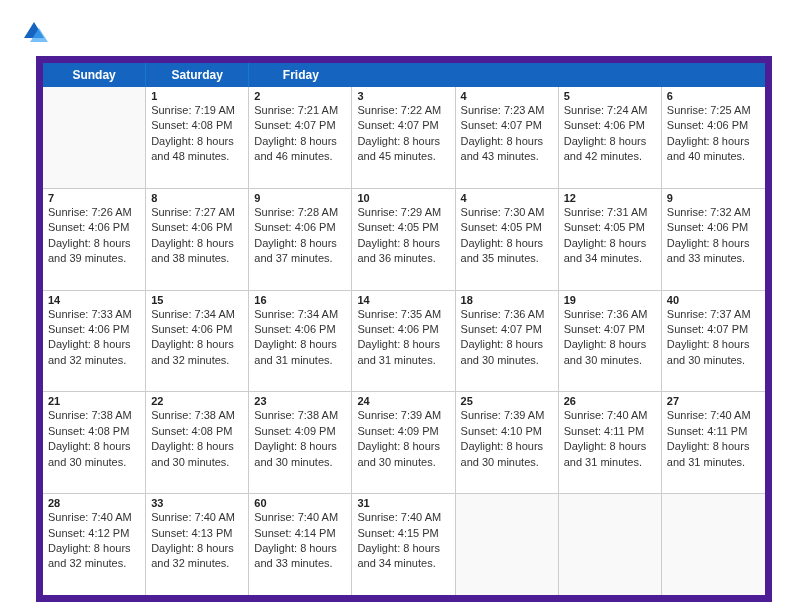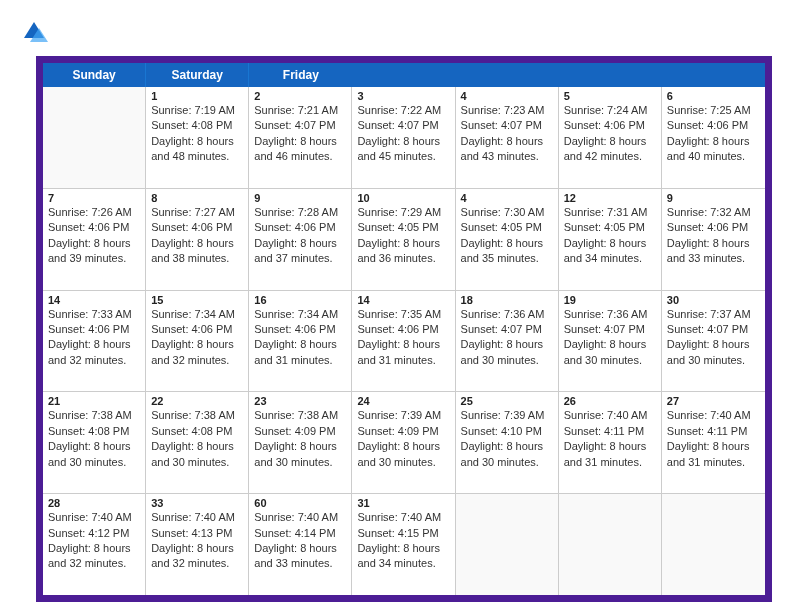--- a/index.html
+++ b/index.html
@@ -214,21 +214,21 @@
           </div>
           <div class="cal-cell">
             <span class="day-num">18</span>
             <div class="cell-info">Sunrise: 7:36 AM<br>Sunset: 4:07 PM<br>Daylight: 8 hours<br>and 30 minutes.</div>
           </div>
           <div class="cal-cell">
             <span class="day-num">19</span>
             <div class="cell-info">Sunrise: 7:36 AM<br>Sunset: 4:07 PM<br>Daylight: 8 hours<br>and 30 minutes.</div>
           </div>
           <div class="cal-cell">
-            <span class="day-num">30</span>
+            <span class="day-num">40</span>
             <div class="cell-info">Sunrise: 7:37 AM<br>Sunset: 4:07 PM<br>Daylight: 8 hours<br>and 30 minutes.</div>
           </div>
         </div>
         <div class="cal-row">
           <div class="cal-cell">
             <span class="day-num">21</span>
             <div class="cell-info">Sunrise: 7:38 AM<br>Sunset: 4:08 PM<br>Daylight: 8 hours<br>and 30 minutes.</div>
           </div>
           <div class="cal-cell">
             <span class="day-num">22</span>

